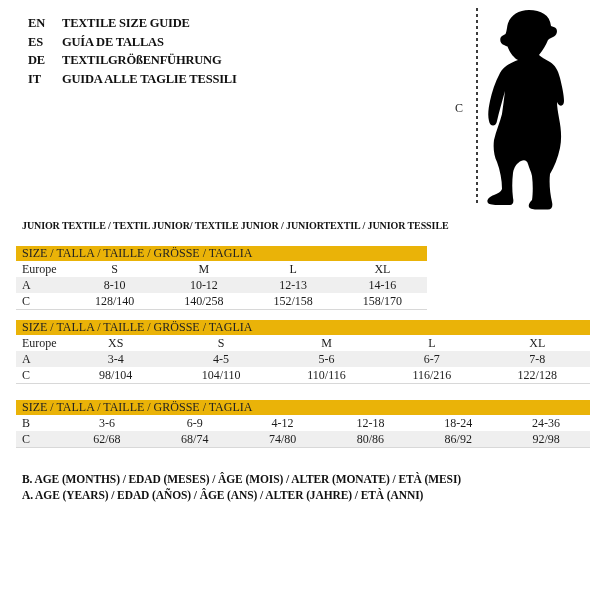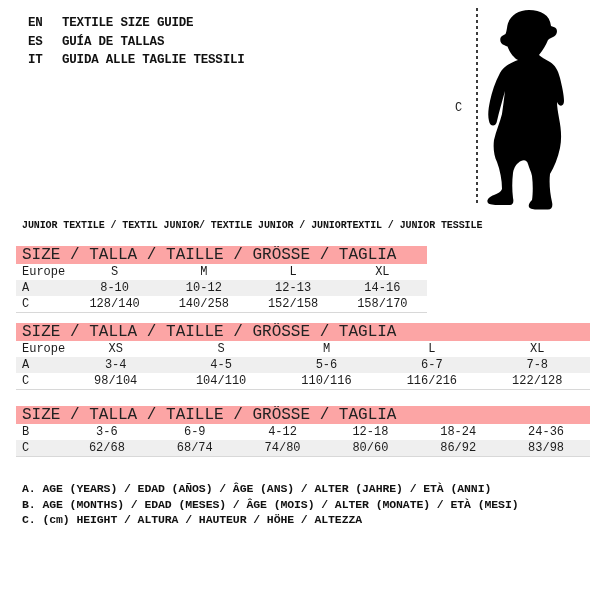--- a/index.html
+++ b/index.html
@@ -2,21 +2,21 @@
 <html><head>
 <meta charset="utf-8">
 <style>
   html, body { margin: 0; padding: 0; background: #ffffff; }
   #stage {
     position: relative;
     width: 600px;
     height: 531px;
     background: #ffffff;
     overflow: hidden;
-    font-family: Liberation Mono, monospace;
+    font-family: Liberation Serif, serif;
     color: #1a1a1a;
   }
 
   
   .header { position: relative; height: 212px; }
   .langs { position: absolute; left: 28px; top: 14px; }
   .lang-row {
     display: flex;
     font-weight: bold;
     font-size: 12.5px;
@@ -61,23 +61,23 @@
 
   table.size-table {
     border-collapse: collapse;
     table-layout: fixed;
     border-bottom: 1px solid #d8d8d8;
   }
   table.t-narrow { width: 411px; }
   table.t-wide   { width: 574px; }
 
   th.bar {
-    background: #fca5a5;
+    background: #eab308;
     font-weight: normal;
-    font-size: 16px;
+    font-size: 12px;
     text-align: left;
     height: 13px;
     padding: 0 0 0 6px;
     color: #222;
     white-space: nowrap;
     overflow: hidden;
   }
   tr.data-row td {
     height: 16px;
     padding: 0;
@@ -107,20 +107,24 @@
   <div class="header">
 
     <div class="langs">
       <div class="lang-row">
         <span class="lang-code">EN</span>
         <span class="lang-title">TEXTILE SIZE GUIDE</span>
       </div>
       <div class="lang-row">
         <span class="lang-code">ES</span>
         <span class="lang-title">GUÍA DE TALLAS</span>
+      </div>
+      <div class="lang-row">
+        <span class="lang-code">DE</span>
+        <span class="lang-title">TEXTILGRÖßENFÜHRUNG</span>
       </div>
       <div class="lang-row">
         <span class="lang-code">IT</span>
         <span class="lang-title">GUIDA ALLE TAGLIE TESSILI</span>
       </div>
     </div>
 
     <div class="dash-line"></div>
     <div class="c-label">C</div>
 
@@ -280,28 +284,27 @@
               <td>4-12</td>
               <td>12-18</td>
               <td>18-24</td>
               <td>24-36</td>
             </tr>
             <tr class="data-row stripe">
               <td class="label">C</td>
               <td>62/68</td>
               <td>68/74</td>
               <td>74/80</td>
-              <td>80/60</td>
+              <td>80/86</td>
               <td>86/92</td>
-              <td>83/98</td>
+              <td>92/98</td>
             </tr>
           </tbody>
         </table>
       </div>
     </div>
 
   <div class="footnotes">
+    <div>B. AGE (MONTHS) / EDAD (MESES) / ÂGE (MOIS) / ALTER (MONATE) / ETÀ (MESI)</div>
     <div>A. AGE (YEARS) / EDAD (AÑOS) / ÂGE (ANS) / ALTER (JAHRE) / ETÀ (ANNI)</div>
-    <div>B. AGE (MONTHS) / EDAD (MESES) / ÂGE (MOIS) / ALTER (MONATE) / ETÀ (MESI)</div>
-    <div>C. (cm) HEIGHT / ALTURA / HAUTEUR / HÖHE / ALTEZZA</div>
   </div>
 
 </div>
 
 </body></html>

